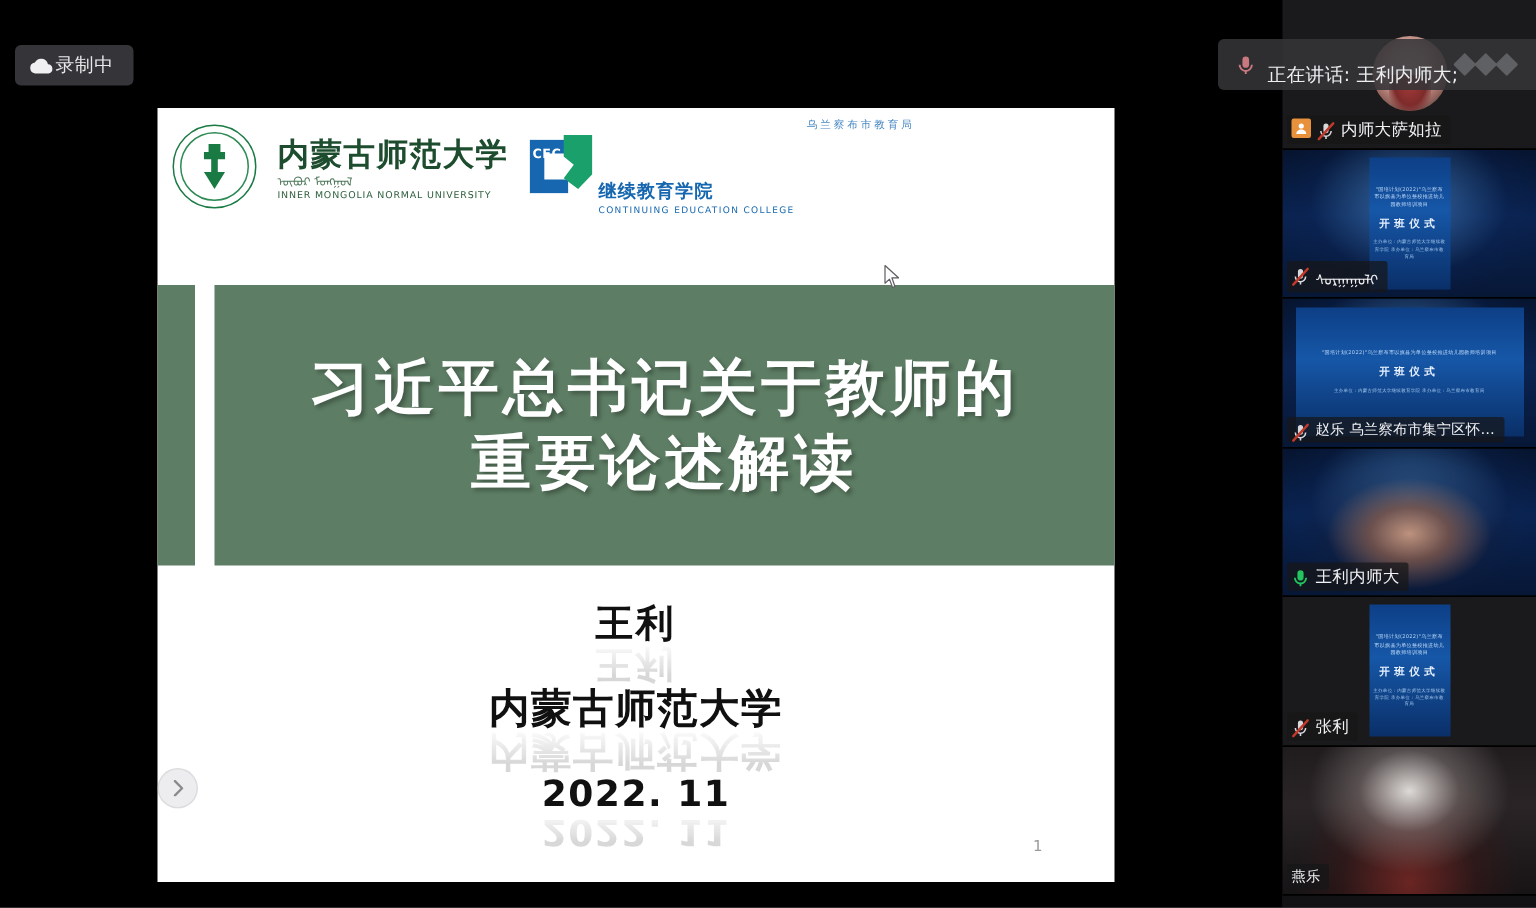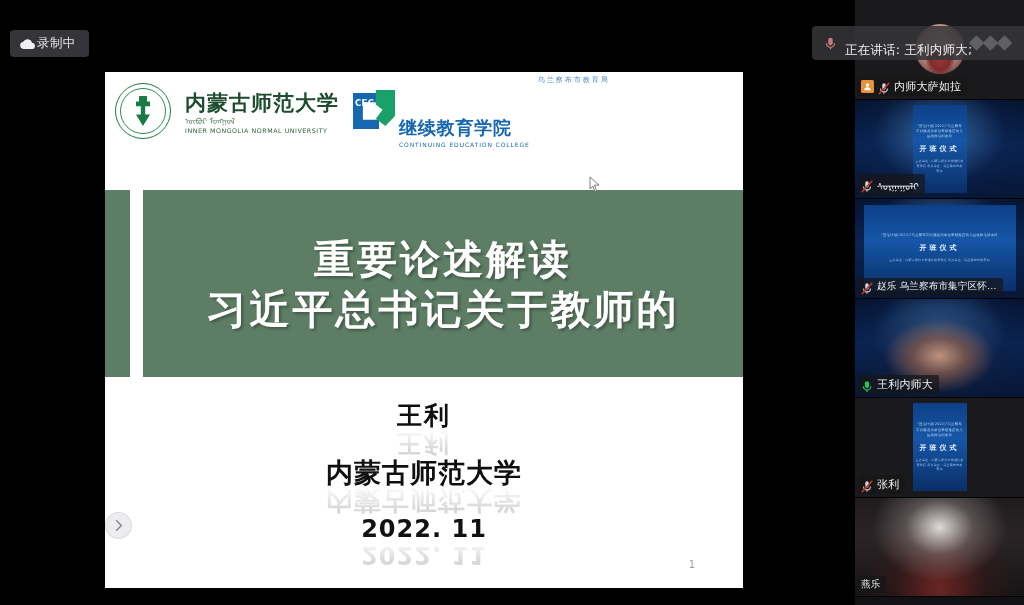--- a/index.html
+++ b/index.html
@@ -95,21 +95,21 @@
     position: absolute; right: 0; top: 0; width: 24px; height: 36px;
     background: #1aa06a;
     clip-path: polygon(20% 0, 100% 0, 100% 72%, 60% 100%, 20% 80%, 48% 55%, 20% 40%);
   }
   .cec-mark .cec-txt {
     position: absolute; left: 2px; top: 8px; color: #fff;
     font-size: 8.5px; font-weight: 700; letter-spacing: .3px; z-index: 2;
   }
   .cec-name { display: flex; flex-direction: column; gap: 1px; }
   .cec-cn {
-    font-size: 18px; font-weight: 700; color: #1667b0; letter-spacing: .8px;
+    font-size: 12px; font-weight: 700; color: #1667b0; letter-spacing: .8px;
     white-space: nowrap;
     margin-top: 41px;
   }
   .cec-en {
     font-size: 6px; color: #1667b0; letter-spacing: .9px; white-space: nowrap;
   }
   .cec-mn {
     font-size: 7px; color: #1667b0; letter-spacing: 2px; opacity: .8;
     margin-left: 4px; align-self: flex-start;
   }
@@ -233,21 +233,21 @@
     overflow: hidden;
   }
   .avatar-circle::after {
     content:""; position:absolute; left: 22%; top: 52%; width: 56%; height: 48%;
     background: radial-gradient(ellipse at 50% 0%, #b3403f 0%, #7d2b2b 60%, transparent 85%);
   }
 
   
   .name-strip {
     position: absolute; left: 3px; bottom: 3px;
-    display: flex; align-items: center; gap: 4px;
+    display: flex; align-items: flex-start; gap: 4px;
     background: rgba(22,22,24,0.72);
     padding: 2px 6px 2px 3px;
     border-radius: 2px;
     max-width: 163px;
   }
   .name-strip .nm {
     color: #f2f2f4; font-size: 11px; white-space: nowrap;
     overflow: hidden; text-overflow: ellipsis; max-width: 135px;
     letter-spacing: .2px;
   }
@@ -332,22 +332,22 @@
             <span class="cec-cn">继续教育学院</span>
             <span class="cec-en">CONTINUING EDUCATION COLLEGE</span>
           </span>
           <span class="cec-mn">乌兰察布市教育局</span>
         </div>
       </div>
 
       <div class="banner-wrap">
         <div class="banner-tab" style="background:#5d7d64"></div>
         <div class="banner-main" style="background:#5d7d64">
+          <span class="banner-line">习近平总书记关于教师的</span>
           <span class="banner-line">重要论述解读</span>
-          <span class="banner-line">习近平总书记关于教师的</span>
         </div>
       </div>
 
       <div class="author-block">
         <span class="author-line author-name">王利</span>
         <span class="author-line author-name reflect">王利</span>
         <span class="author-line author-org">内蒙古师范大学</span>
         <span class="author-line author-org reflect">内蒙古师范大学</span>
         <span class="author-line author-date">2022. 11</span>
         <span class="author-line author-date reflect">2022. 11</span>

